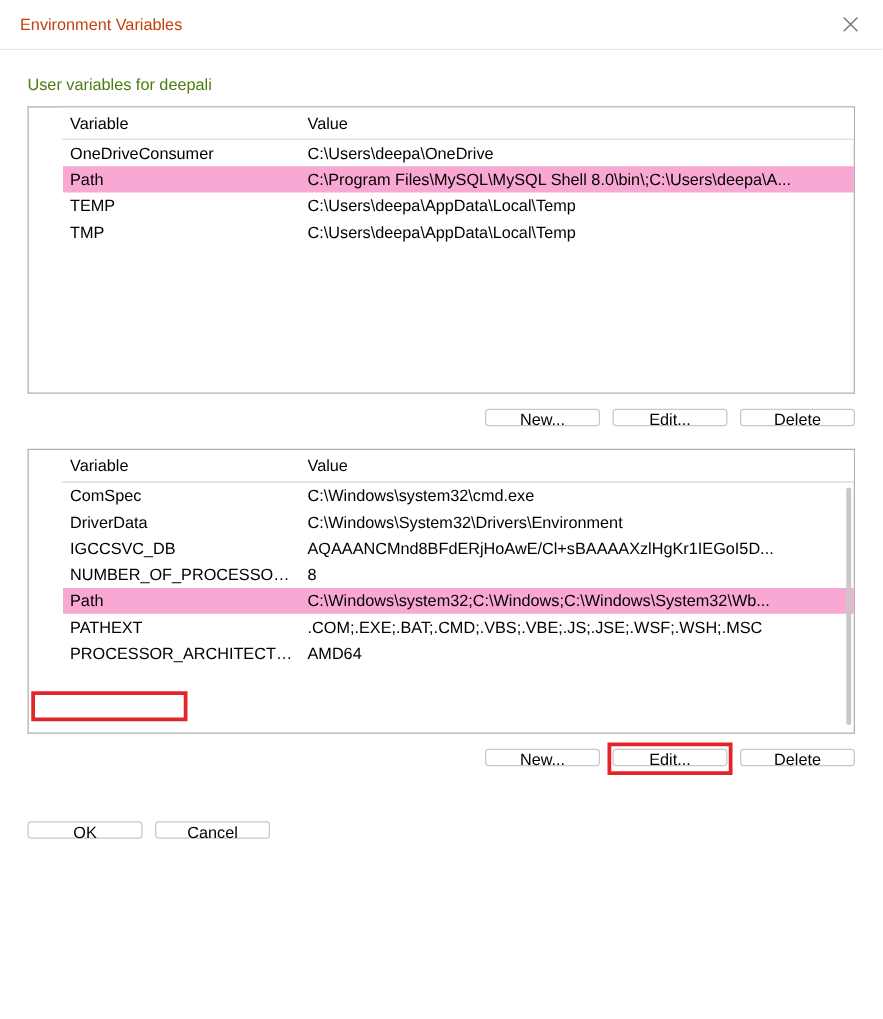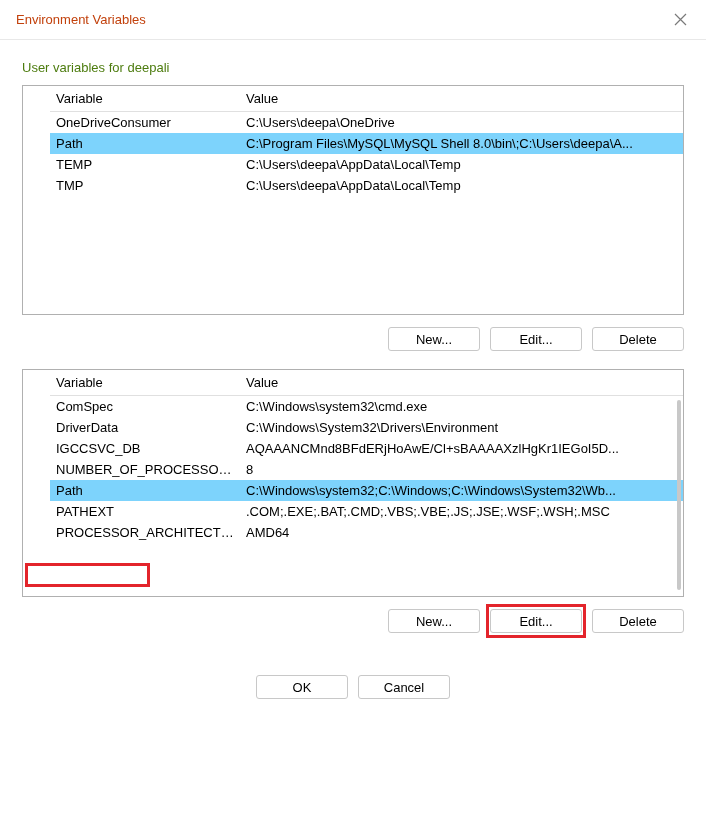--- a/index.html
+++ b/index.html
@@ -54,49 +54,49 @@
     }
     .tbl col.var { width: 190px; }
     .tbl td {
       padding: 3px 6px;
       white-space: nowrap;
       overflow: hidden;
       text-overflow: ellipsis;
       font-size: 13px;
     }
     .tbl tr.selected td {
-      background: #7dd3fc;
+      background: #f9a8d4;
     }
     .scrollbar {
       position: absolute;
       right: 2px; top: 30px;
       width: 4px; height: 190px;
       background: #c8c8c8;
       border-radius: 2px;
     }
     .btn-row {
       display: flex;
       justify-content: flex-end;
       gap: 10px;
       margin-top: 12px;
     }
     .btn {
       min-width: 92px;
-      height: 24px;
+      height: 14px;
       border: 1px solid #c8c8c8;
       background: #fff;
       border-radius: 3px;
       font-size: 13px;
       cursor: pointer;
       padding: 0 12px;
       font-family: inherit;
     }
     .dialog-btns {
       display: flex;
-      justify-content: center;
+      justify-content: flex-start;
       gap: 10px;
       padding: 12px 22px 16px 22px;
     }
     .highlight-box {
       position: absolute;
       border: 3px solid #e3242b;
       pointer-events: none;
     }
     .hl-path-cell { left: 3px; top: 194px; width: 125px; height: 24px; }
     .edit-wrap { position: relative; display: inline-block; }

